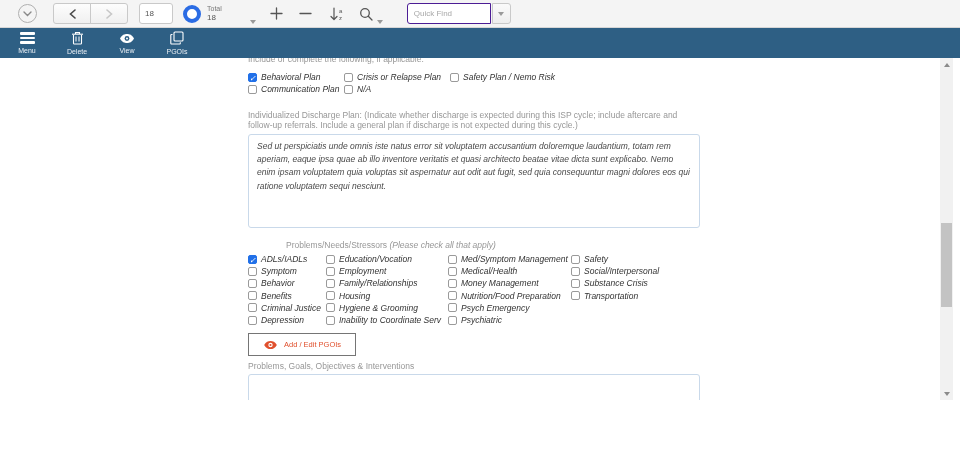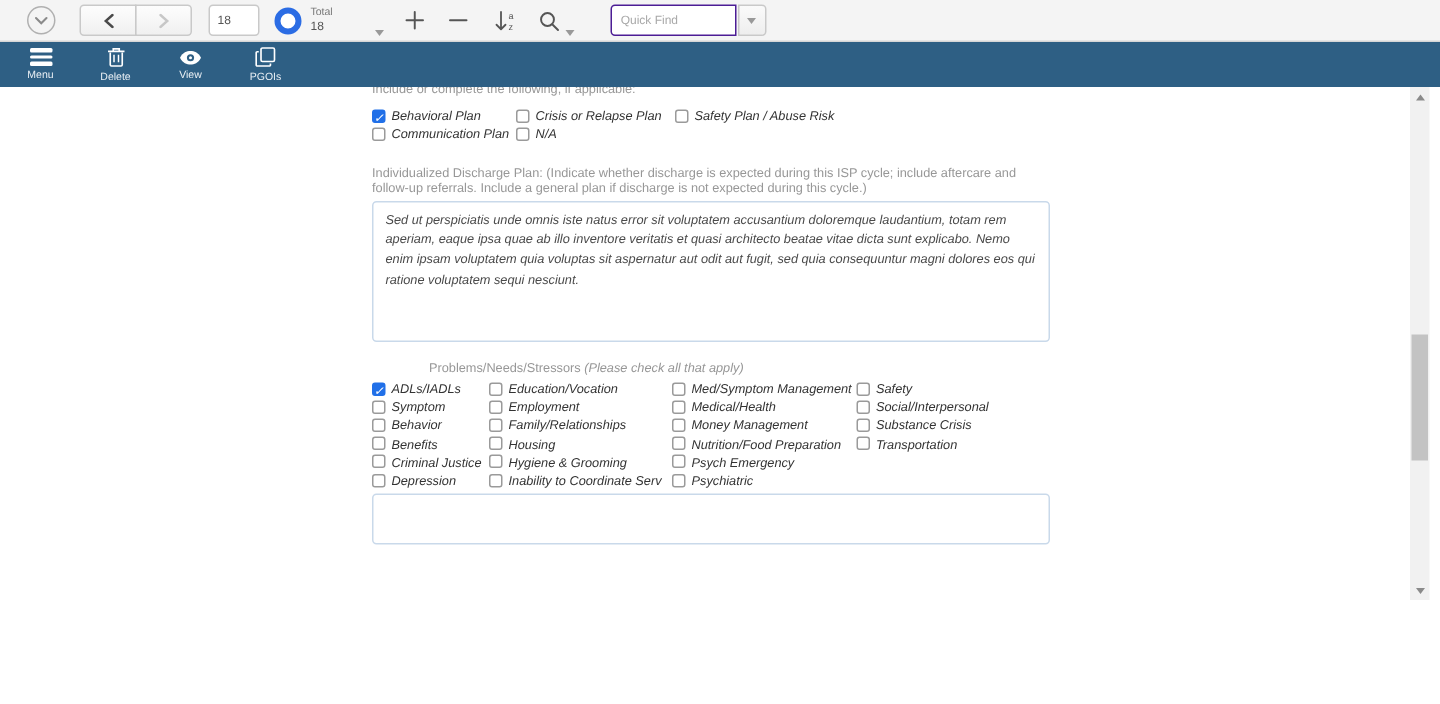--- a/index.html
+++ b/index.html
@@ -194,21 +194,21 @@
           <label class="cb-item">
             <span class="cb checked">✓</span>
             <span>Behavioral Plan</span>
           </label>
           <label class="cb-item">
             <span class="cb"></span>
             <span>Crisis or Relapse Plan</span>
           </label>
           <label class="cb-item">
             <span class="cb"></span>
-            <span>Safety Plan / Abuse Risk</span>
+            <span>Safety Plan / Nemo Risk</span>
           </label>
           <label class="cb-item">
             <span class="cb"></span>
             <span>Communication Plan</span>
           </label>
           <label class="cb-item">
             <span class="cb"></span>
             <span>N/A</span>
           </label>
         </div>
@@ -305,21 +305,30 @@
           <label class="cb-item">
             <span class="cb"></span>
             <span>Substance Crisis</span>
           </label>
           <label class="cb-item">
             <span class="cb"></span>
             <span>Transportation</span>
           </label>
         </div>
 
-
+      <button class="pgoi-btn">
+        <svg width="15" height="10" viewBox="0 0 16 11">
+          <path d="M1 5.5C3 1.8 5.4 1 8 1s5 .8 7 4.5C13 9.2 10.6 10 8 10S3 9.2 1 5.5z" fill="#e0502d"></path>
+          <circle cx="8" cy="5.5" r="2.4" fill="#fff"></circle>
+          <circle cx="8" cy="5.5" r="1.2" fill="#e0502d"></circle>
+        </svg>
+        <span>Add / Edit PGOIs</span>
+      </button>
+
+      <div class="section-label pgoi-label">Problems, Goals, Objectives &amp; Interventions</div>
 
       <textarea class="pgoi-box" spellcheck="false" style=""></textarea>
     </div>
 
     <div class="scrollbar">
       <div class="sb-arrow up">
           <span class="tri-up"></span>
         </div>
       <div class="sb-thumb"></div>
       <div class="sb-arrow down">

